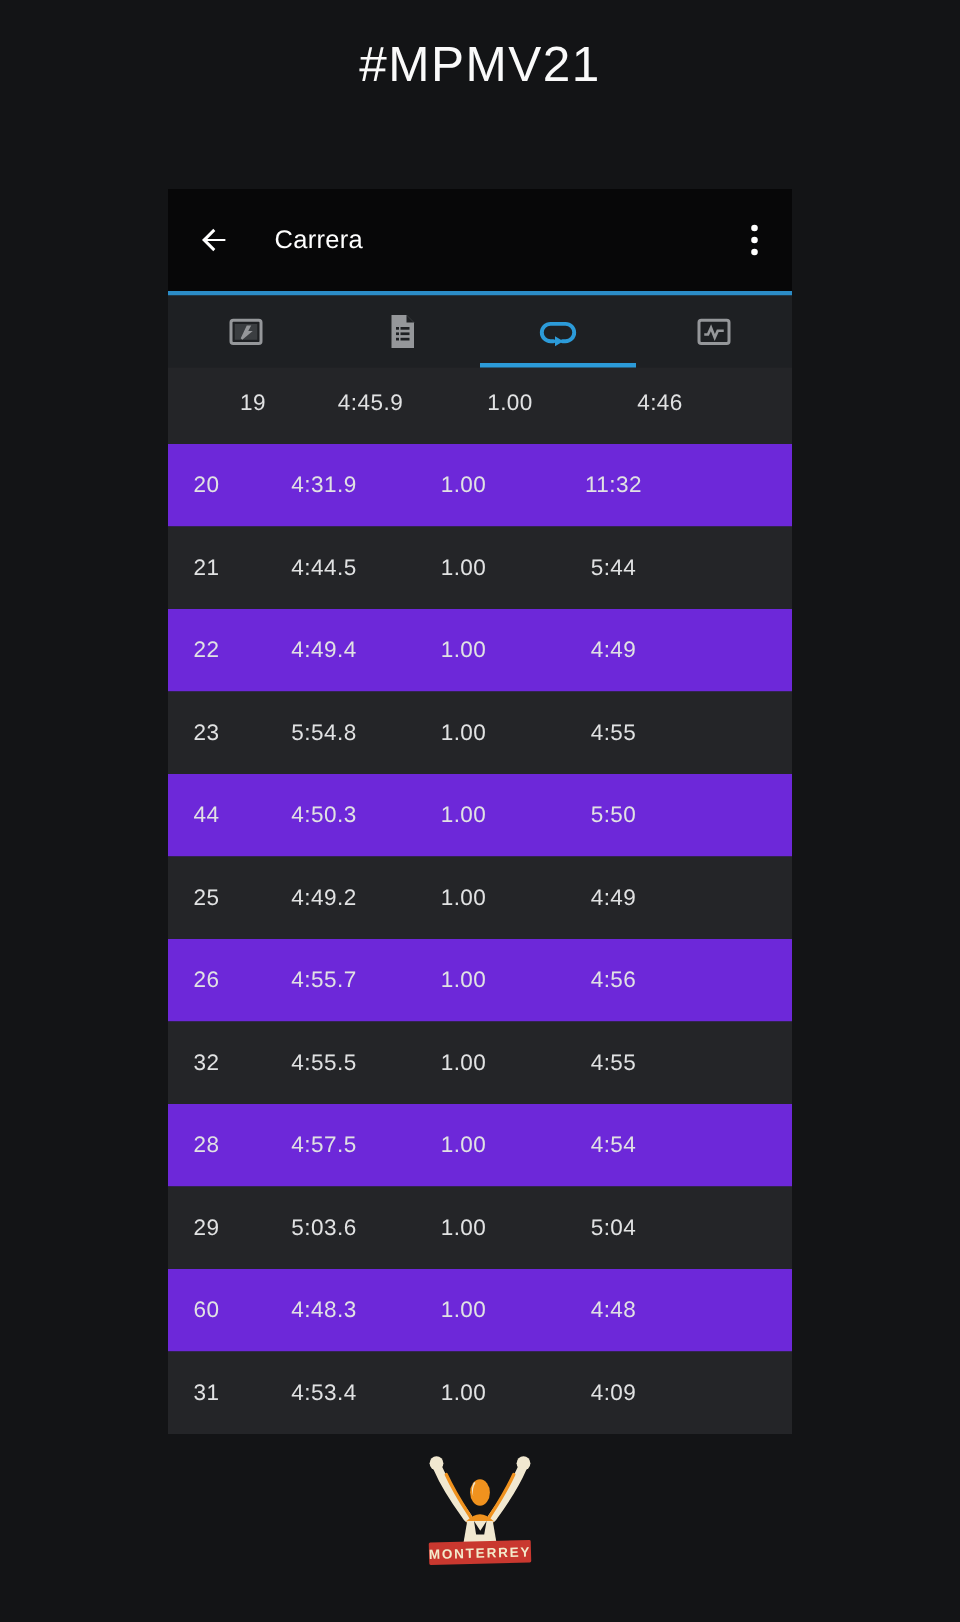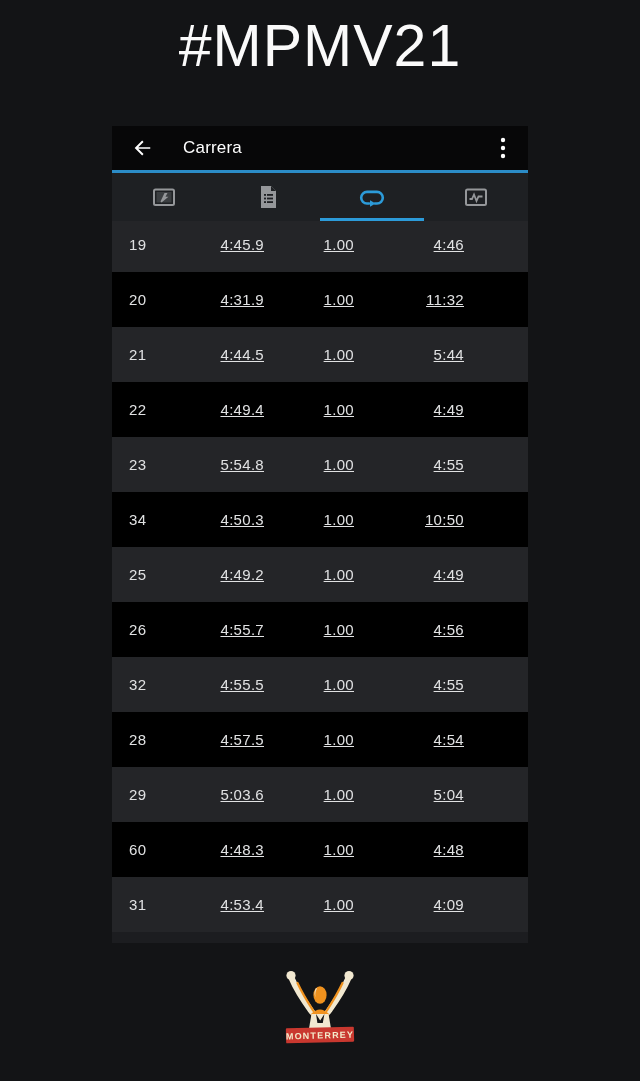--- a/index.html
+++ b/index.html
@@ -4,31 +4,31 @@
 <style>
   html,body{margin:0;padding:0;}
   body{
     width:640px;height:1081px;position:relative;overflow:hidden;
     background:#131416;
     font-family:"Liberation Sans",sans-serif;
     -webkit-font-smoothing:antialiased;
   }
   
   .page-title{
-    position:absolute;top:12px;left:0;width:640px;
-    text-align:center;color:#fafafa;font-size:59px;font-weight:400;
+    position:absolute;top:24px;left:0;width:640px;
+    text-align:center;color:#fafafa;font-size:33px;font-weight:400;
     letter-spacing:1px;
   }
   
   .card{
     position:absolute;left:112px;top:126px;width:416px;height:817px;
     background:#1c1d20;
   }
   .appbar{
-    height:44px;background:#070708;display:flex;align-items:center;
+    height:68px;background:#070708;display:flex;align-items:center;
   }
   .back-btn{width:24px;height:24px;margin-left:18px;display:flex;align-items:center;justify-content:center;cursor:pointer;}
   .appbar-title{margin-left:29px;color:#ffffff;font-size:17px;font-weight:400;letter-spacing:.2px;}
   .appbar-spacer{flex:1;}
   .kebab-btn{width:24px;height:24px;margin-right:13px;display:flex;align-items:center;justify-content:center;cursor:pointer;}
   .blue-divider{height:3px;background:#2b8cc7;}
   
   .tabbar{height:48px;background:#1e2023;display:flex;}
   .tab{flex:1;position:relative;display:flex;align-items:center;justify-content:center;cursor:pointer;}
   .tab .underline{display:none;}
@@ -39,25 +39,25 @@
   .rows{
     height:711px;overflow:hidden;
     box-shadow:inset 8px 0 6px -6px rgba(0,0,0,.6);
   }
   .lap-row{
     height:55px;display:grid;
     grid-template-columns:56px 96px 90px 110px 1fr;
     align-items:center;
     color:#e1e2e3;font-size:15px;letter-spacing:.3px;
   }
-  .lap-row:first-child{margin-top:-4px;}
+  .lap-row:first-child{margin-top:-4px;padding-left:31px;}
   .lap-row.light{background:#242528;}
-  .lap-row.dark{background:#000000;}
+  .lap-row.dark{background:#6d28d9;}
   .cell-lap{padding-left:17px;text-align:left;}
-  .cell-mid{text-align:right;text-decoration:underline;}
+  .cell-mid{text-align:center;}
   
   .footer-logo{
     position:absolute;left:50%;top:964px;transform:translateX(-50%);
     width:84px;height:84px;
   }
   .banner-text{
     font-family:"Liberation Sans",sans-serif;font-size:9px;font-weight:bold;
     letter-spacing:1.2px;
   }
 </style>
@@ -155,24 +155,24 @@
     <div></div>
   </div>
       <div class="lap-row light">
     <div class="cell-lap">23</div>
     <div class="cell-mid">5:54.8</div>
     <div class="cell-mid">1.00</div>
     <div class="cell-mid">4:55</div>
     <div></div>
   </div>
       <div class="lap-row dark">
-    <div class="cell-lap">34</div>
+    <div class="cell-lap">44</div>
     <div class="cell-mid">4:50.3</div>
     <div class="cell-mid">1.00</div>
-    <div class="cell-mid">10:50</div>
+    <div class="cell-mid">5:50</div>
     <div></div>
   </div>
       <div class="lap-row light">
     <div class="cell-lap">25</div>
     <div class="cell-mid">4:49.2</div>
     <div class="cell-mid">1.00</div>
     <div class="cell-mid">4:49</div>
     <div></div>
   </div>
       <div class="lap-row dark">

